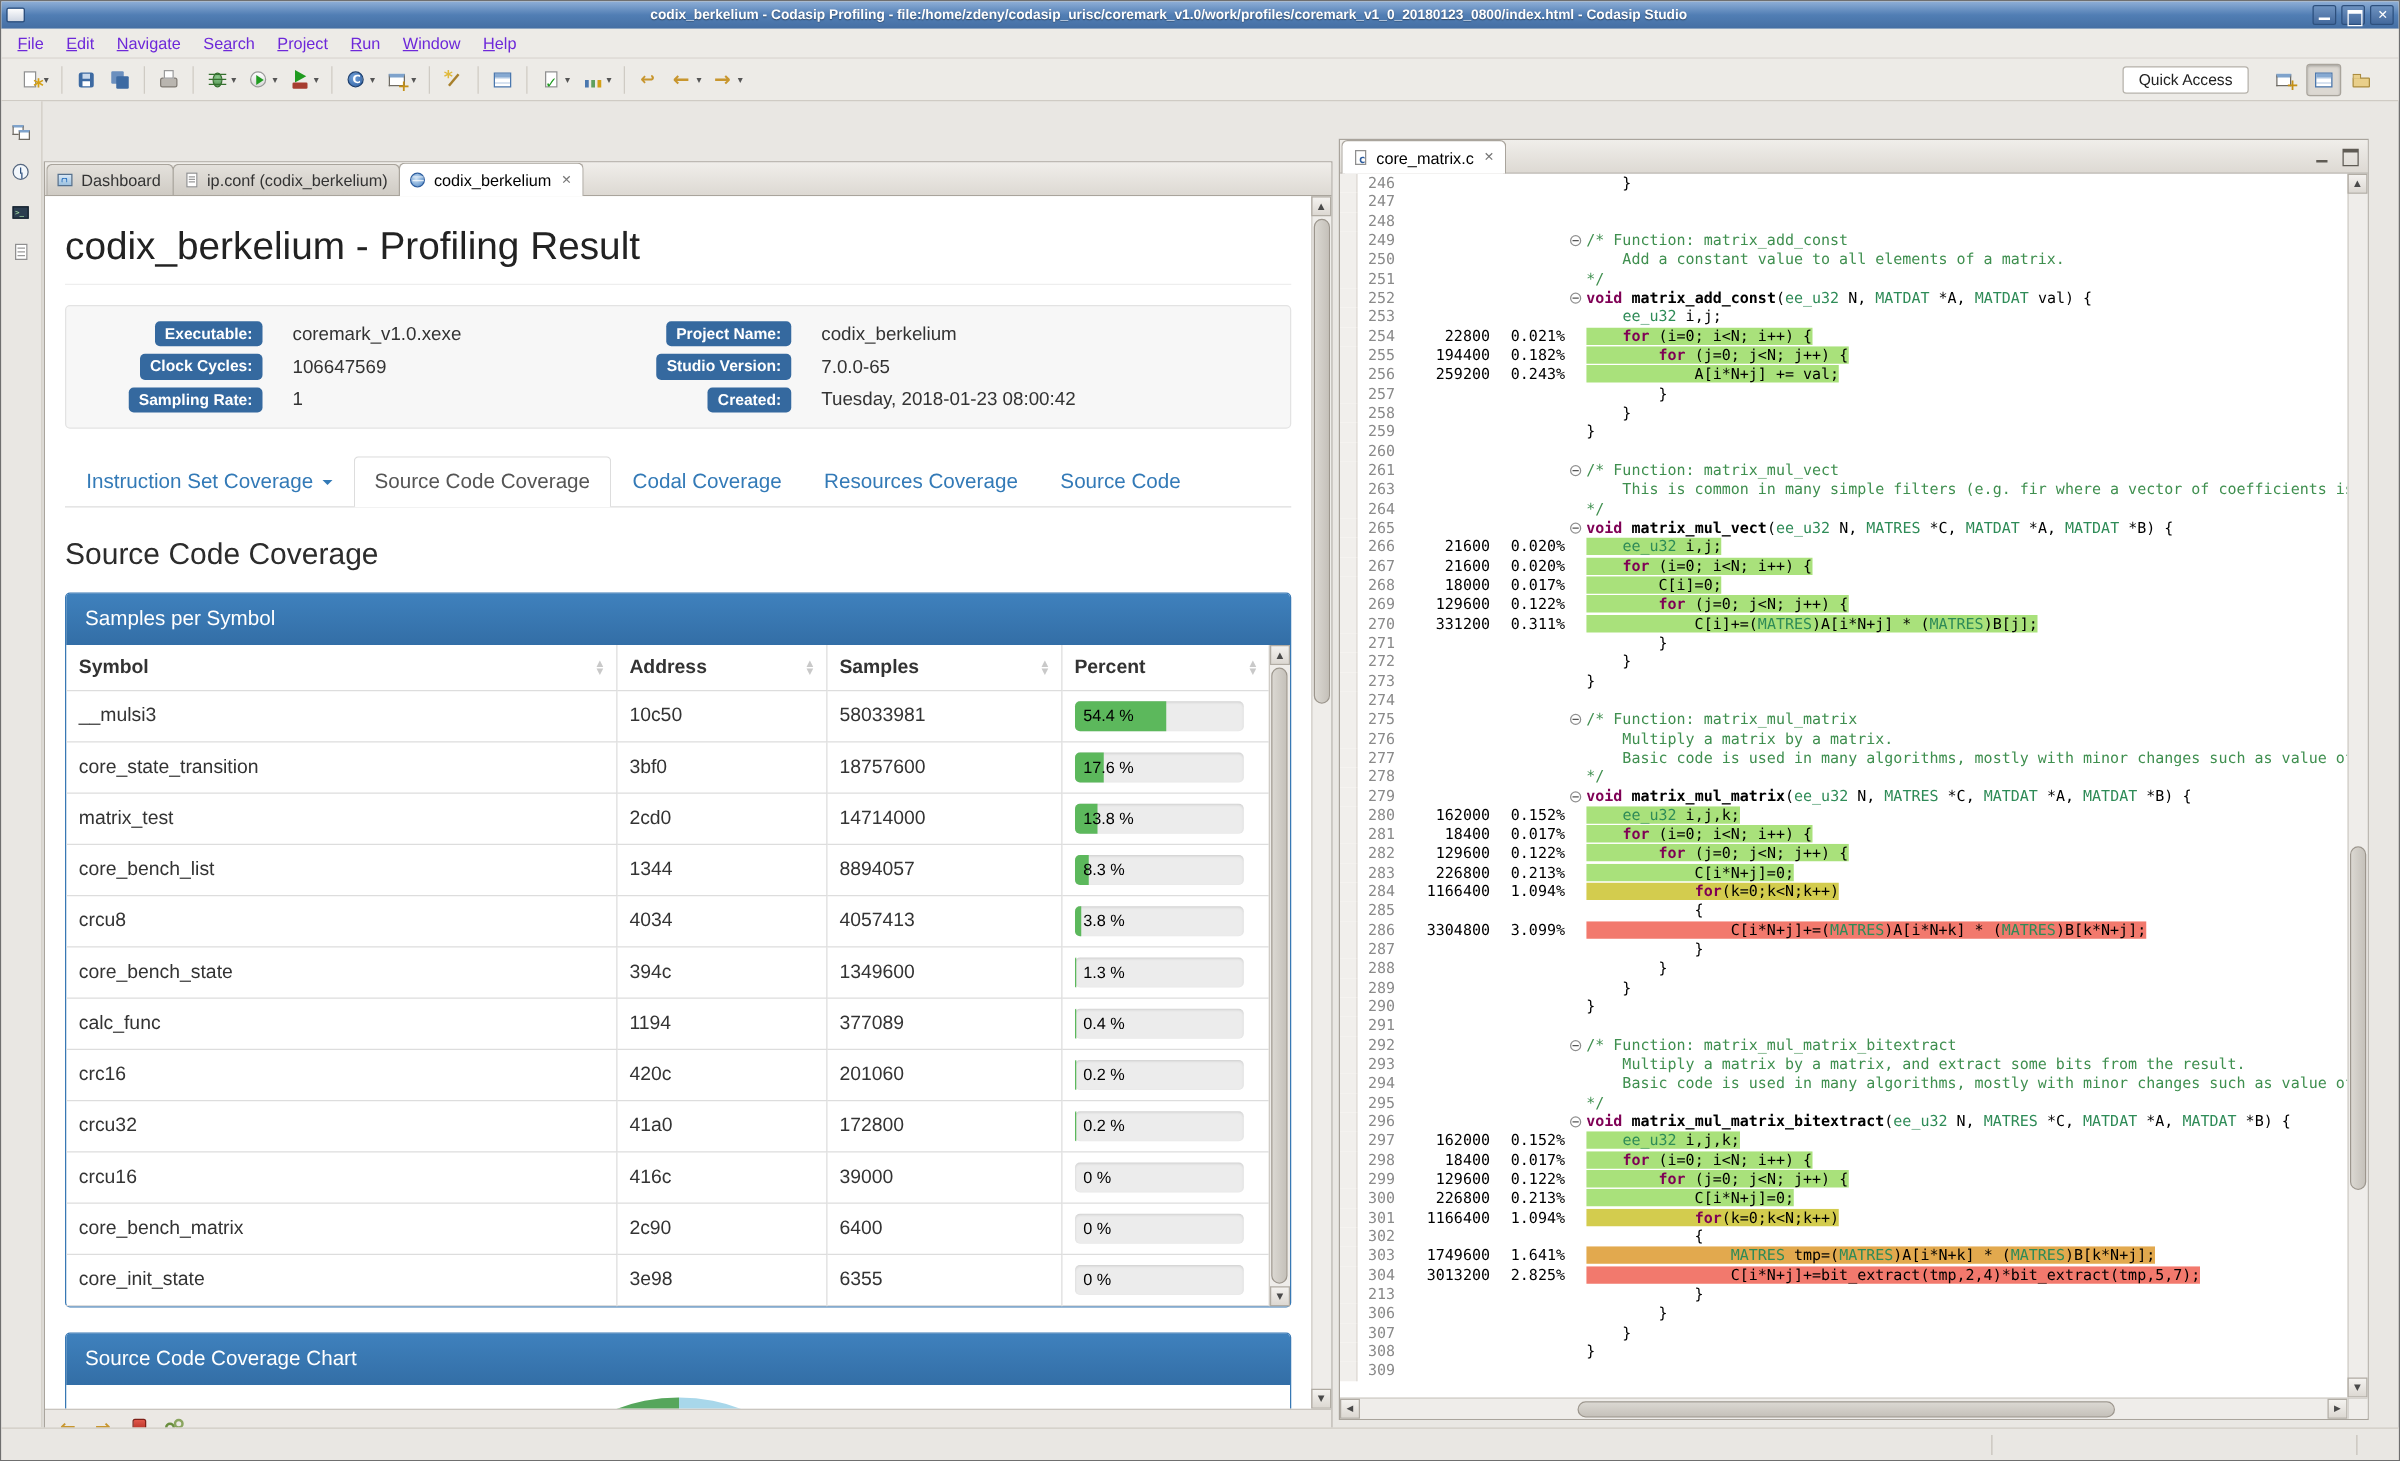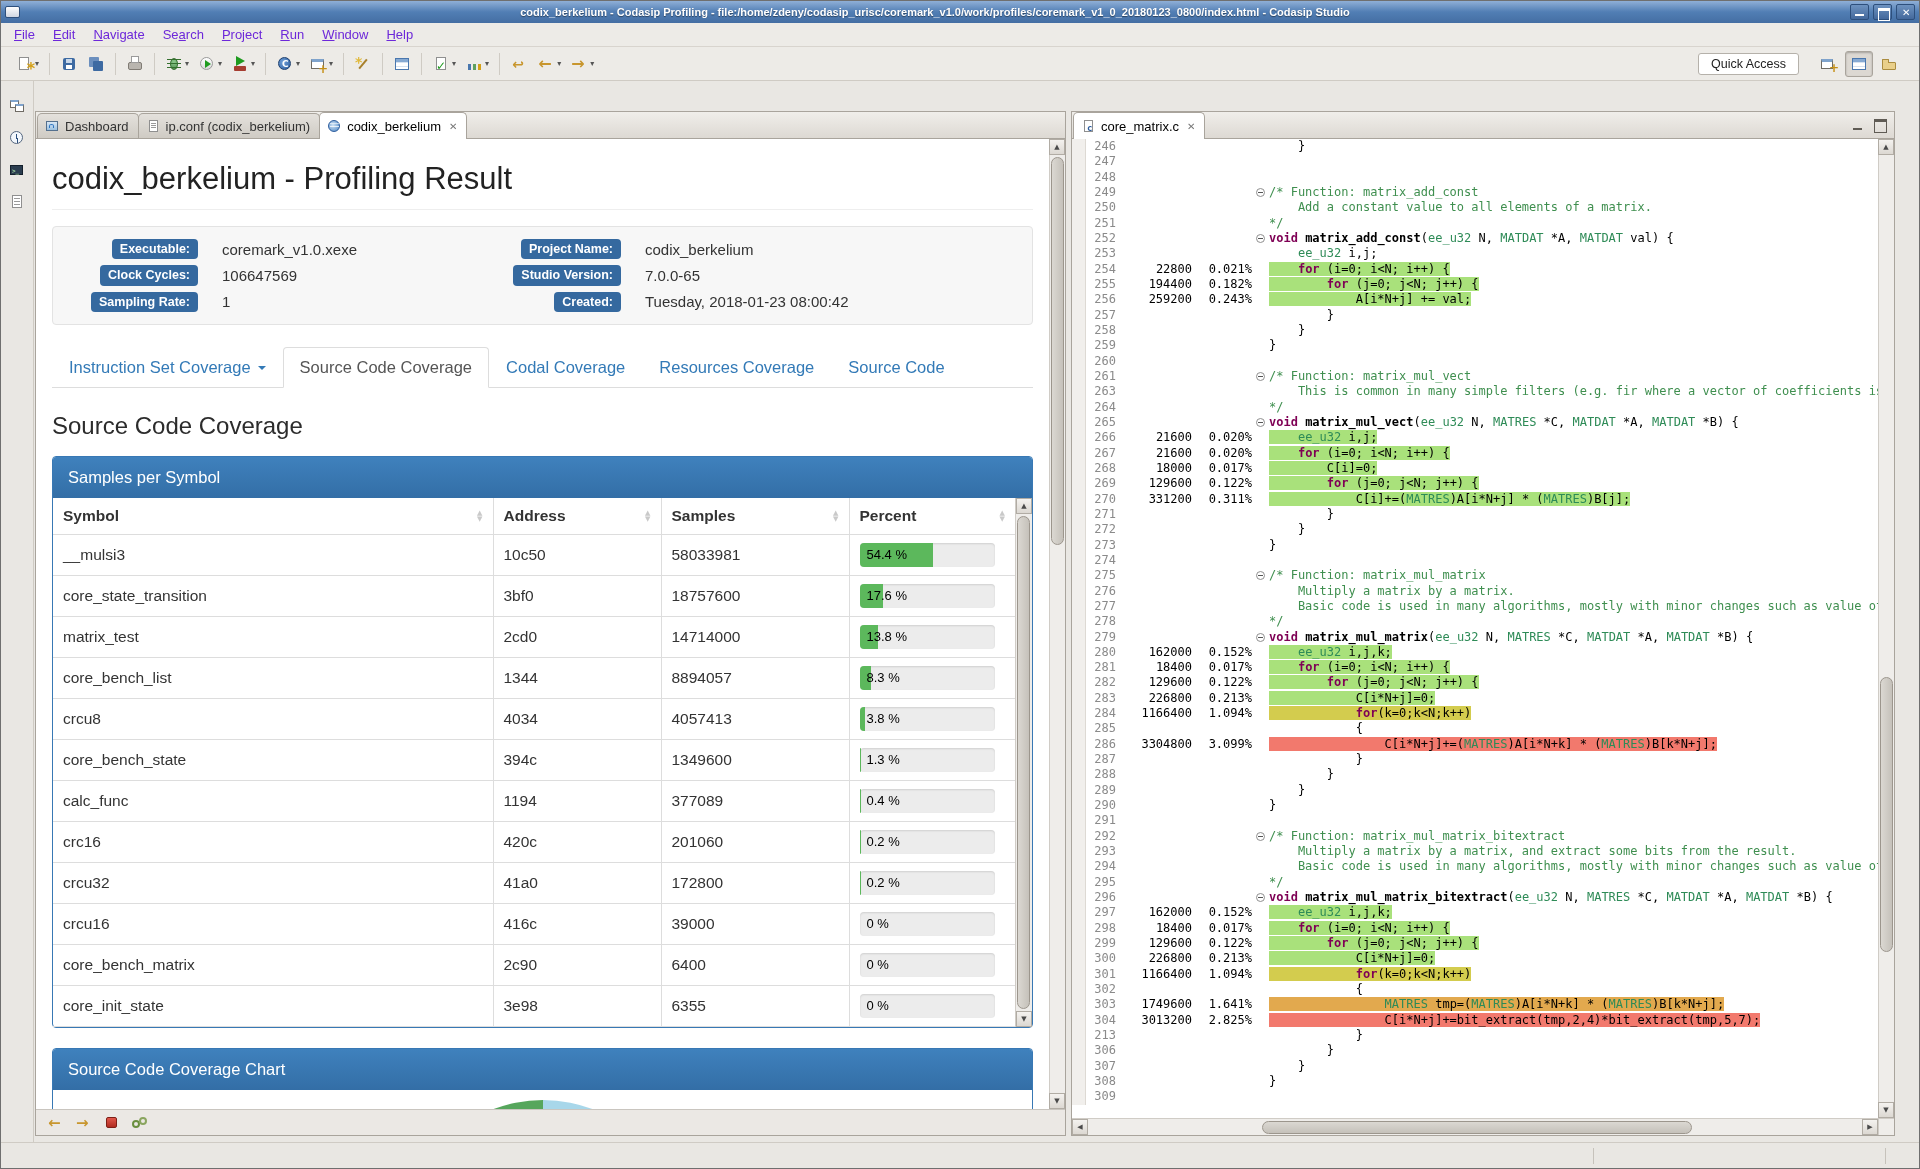--- a/index.html
+++ b/index.html
@@ -87,21 +87,21 @@
 .ic-b-stop::before{left:3px;top:3px;width:11px;height:11px;background:linear-gradient(#e0564a,#b02c20);border:1px solid #7e1f16;border-radius:2px}
 .ic-b-link::before{left:1px;top:6px;width:8px;height:8px;border:2px solid #6a8f3f;border-radius:50%}
 .ic-b-link::after{left:8px;top:3px;width:8px;height:8px;border:2px solid #8aa55f;border-radius:50%}
 
 
 #leftstrip{position:absolute;left:0;top:80px;width:33px;bottom:26px;background:#e9e7e3;border-right:1px solid #cfcbc4;display:flex;flex-direction:column;align-items:center;padding-top:14px;gap:10px}
 .strip-btn{width:24px;height:22px;display:flex;align-items:center;justify-content:center;border:1px solid transparent;border-radius:3px}
 
 
 .group{position:absolute;background:#fff;border:1px solid #a9a49c}
-#left-group{left:34px;top:110px;width:1031px;height:1025px}
+#left-group{left:34px;top:128px;width:1031px;height:1025px}
 #right-group{left:1070px;top:110px;width:824px;height:1025px}
 .tabbar{position:absolute;left:0;right:0;top:0;height:27px;background:linear-gradient(#f0eeea,#ddd9d3);border-bottom:1px solid #a9a49c;display:flex;align-items:flex-end;padding-left:1px}
 .tabs-flex{display:flex;align-items:flex-end;flex:1;height:100%}
 .tab{height:25px;display:flex;align-items:center;padding:0 9px 0 7px;font-size:13px;color:#333;background:linear-gradient(#e4e1dc,#cfcbc4);border:1px solid #a9a49c;border-bottom:none;border-radius:5px 5px 0 0;margin-right:-1px;position:relative;white-space:nowrap}
 .tab.active{background:#fff;height:27px;margin-bottom:-1px;z-index:2;color:#000}
 .tabclose{margin-left:8px;font-size:10px;color:#777;font-family:"DejaVu Sans",sans-serif}
 .mmbox{display:flex;align-items:center;height:100%;padding-right:4px;gap:2px}
 .mm{width:20px;height:18px;position:relative}
 .mm-min::before{content:"";position:absolute;left:5px;bottom:4px;width:9px;height:2px;background:#5f5b54}
 .mm-max::before{content:"";position:absolute;left:4px;top:3px;width:11px;height:10px;border:1px solid #5f5b54;border-top:3px solid #5f5b54}
@@ -111,21 +111,21 @@
 .hscroll{position:absolute;height:17px;background:#efedea;border-top:1px solid #d0ccc6}
 .sb-btn{position:absolute;width:16px;height:16px;background:linear-gradient(#f4f2ef,#dcd8d2);border:1px solid #b1aca4;display:flex;align-items:center;justify-content:center;font-size:7px;color:#4a4a4a;font-family:"DejaVu Sans",sans-serif}
 .sb-thumb{position:absolute;left:1px;width:13px;background:linear-gradient(90deg,#dbd8d2,#c5c1ba);border:1px solid #9c968d;border-radius:7px}
 .hsb-thumb{position:absolute;top:2px;height:13px;background:linear-gradient(#dbd8d2,#c5c1ba);border:1px solid #9c968d;border-radius:7px}
 .corner{position:absolute;right:0;bottom:0;width:16px;height:17px;background:#efedea;border-top:1px solid #d0ccc6;border-left:1px solid #d0ccc6}
 
 
 #report{position:absolute;left:0;top:27px;right:16px;bottom:26px;background:#fff;overflow:hidden;padding:0 16px;color:#333}
 #report h1{font-size:31px;font-weight:500;margin:22px 0 12px;color:#222}
 #report hr{border:none;border-top:1px solid #eee;margin:0 0 16px}
-.well{background:#f7f7f7;border:1px solid #e3e3e3;border-radius:4px;padding:12px 10px;display:flex}
+.well{background:#f7f7f7;border:1px solid #e3e3e3;border-radius:4px;padding:12px 22px;display:flex}
 .info-col{display:flex;flex-direction:column;gap:6px}
 .info-col.left{width:440px}
 .info-row{display:flex;align-items:center}
 .ilabel{width:135px;text-align:right;flex:none}
 .info-col.right .ilabel{width:118px}
 .badge{display:inline-block;background:#35699f;color:#fff;font-size:12.5px;font-weight:bold;padding:3px 8px;border-radius:4px;line-height:1.15}
 .ivalue{margin-left:24px;font-size:15px;color:#333}
 .ntabs{display:flex;margin-top:22px;border-bottom:1px solid #ddd}
 .ntab{font-size:16.5px;color:#337ab7;padding:10px 16px;border:1px solid transparent;border-radius:4px 4px 0 0;margin-bottom:-1px;display:flex;align-items:center;gap:7px}
 .ntab.active{color:#555;background:#fff;border-color:#ddd #ddd #fff}

